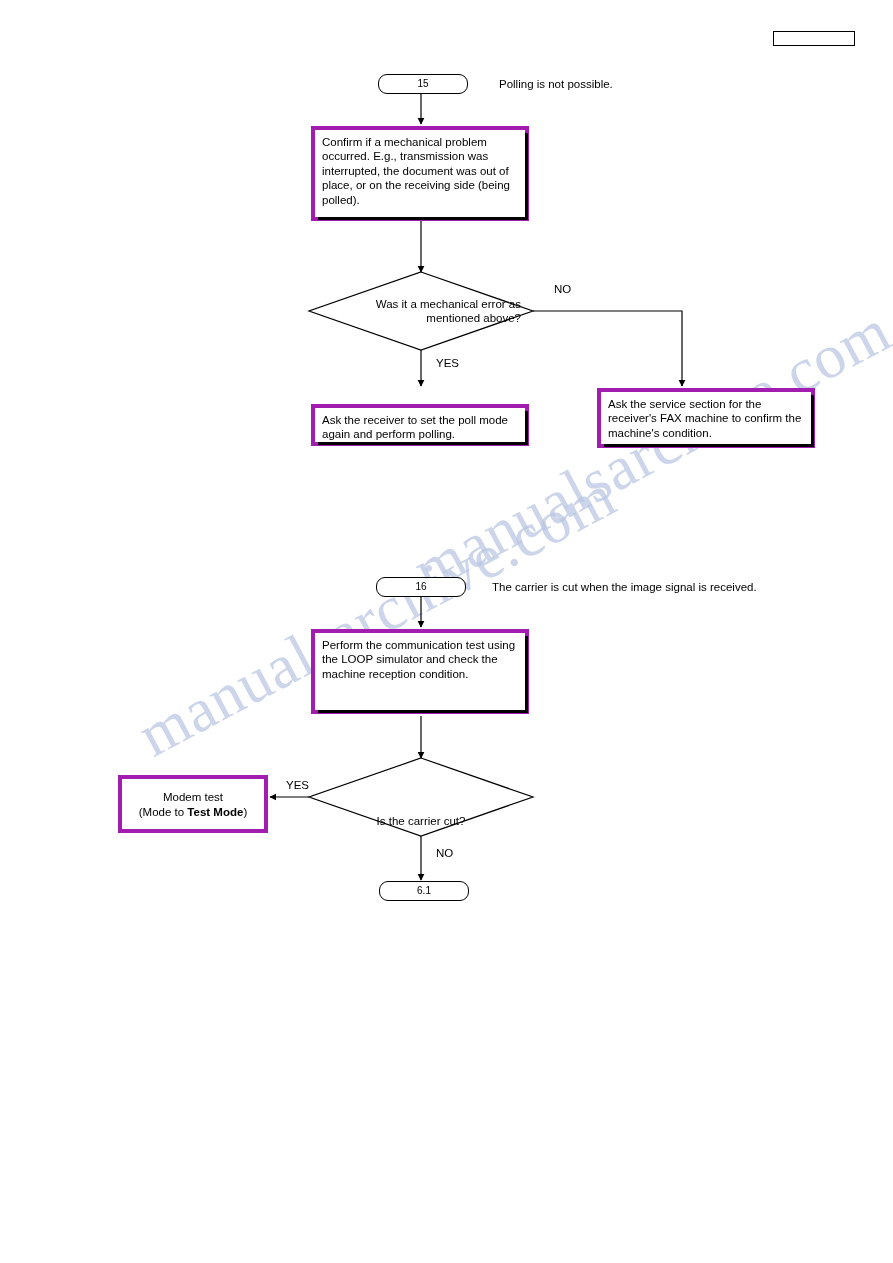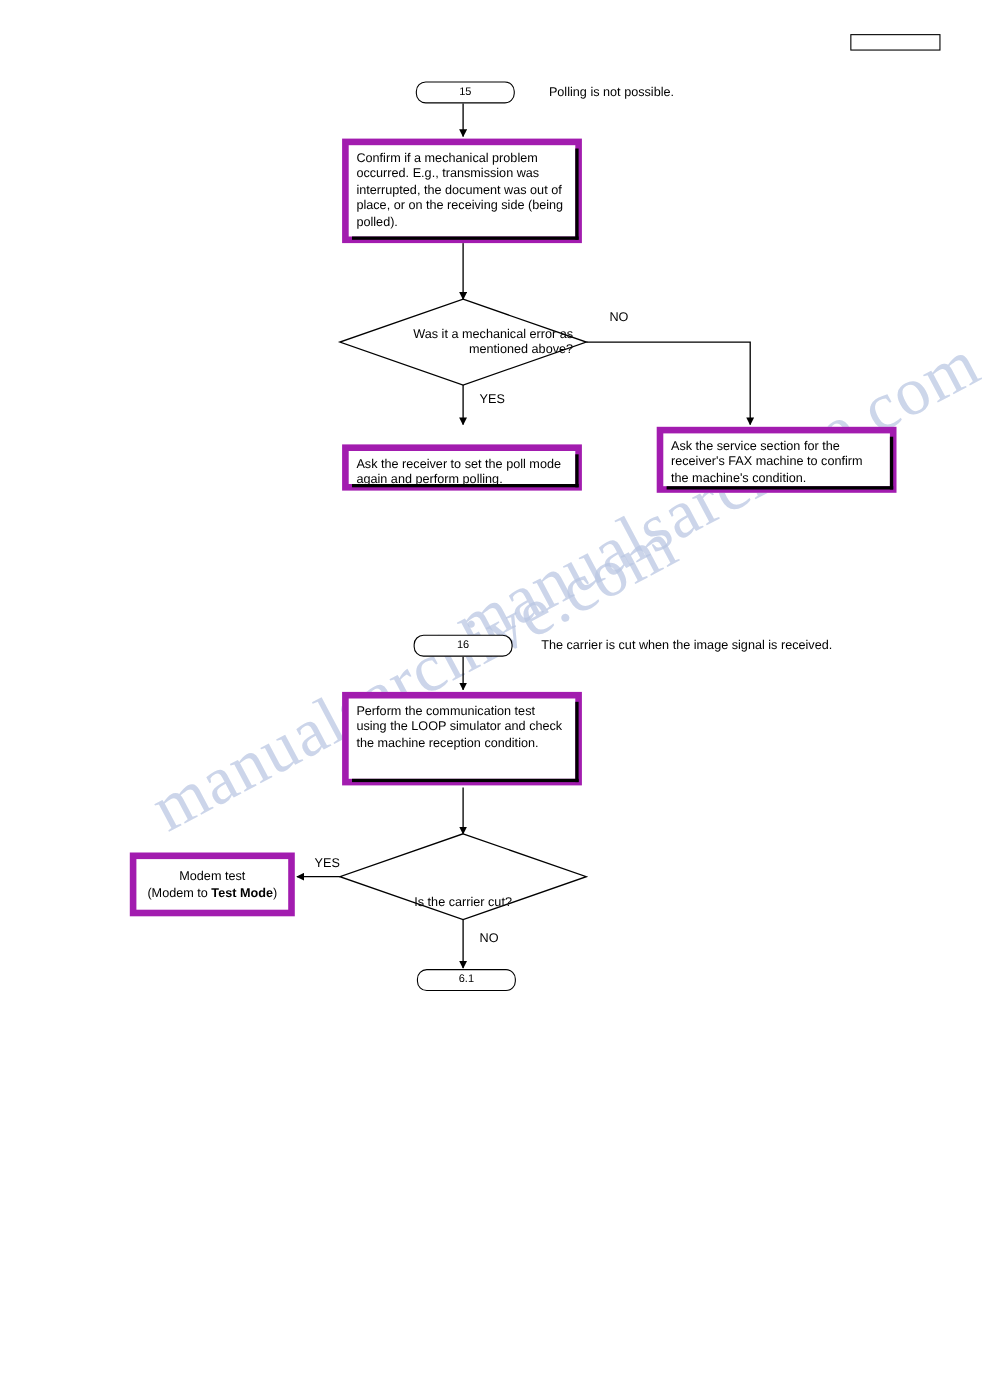--- a/index.html
+++ b/index.html
@@ -52,21 +52,21 @@
     z-index: 12;
   }
 
   
   .node {
     position: absolute;
     box-sizing: border-box;
     z-index: 10;
   }
   .box {
-    border: 6px solid #a21caf;
+    border: 4px solid #a21caf;
     background: #ffffff;
     font-size: 11.5px;
     line-height: 14.4px;
     padding: 5px 7px 4px 7px;
     box-shadow: 3px 3px 0 -1px rgba(0,0,0,0);
   }
   .box.shadow::after {
     content: "";
     position: absolute;
     left: 3px;
@@ -192,17 +192,17 @@
 <div class="dia-text" style="left:341px; top:790px; width:160px;margin-top:24px;">
   <span>Is the carrier cut?</span>
 </div>
 
 <div class="label" style="left:286px; top:779px;">YES</div>
 <div class="label" style="left:436px; top:847px;">NO</div>
 
 <div class="node box" style="left:118px; top:775px; width:150px; height:58px; display:flex; flex-direction:column; justify-content:center;">
   <div class="center-txt">Modem test</div>
   <div class="center-txt">
-    <span>(Modem to </span><b>Test Mode</b><span>)</span>
+    <span>(Mode to </span><b>Test Mode</b><span>)</span>
   </div>
 </div>
 
 <div class="node term" style="left:379px; top:881px; width:90px;">6.1</div>
 
 </body></html>

